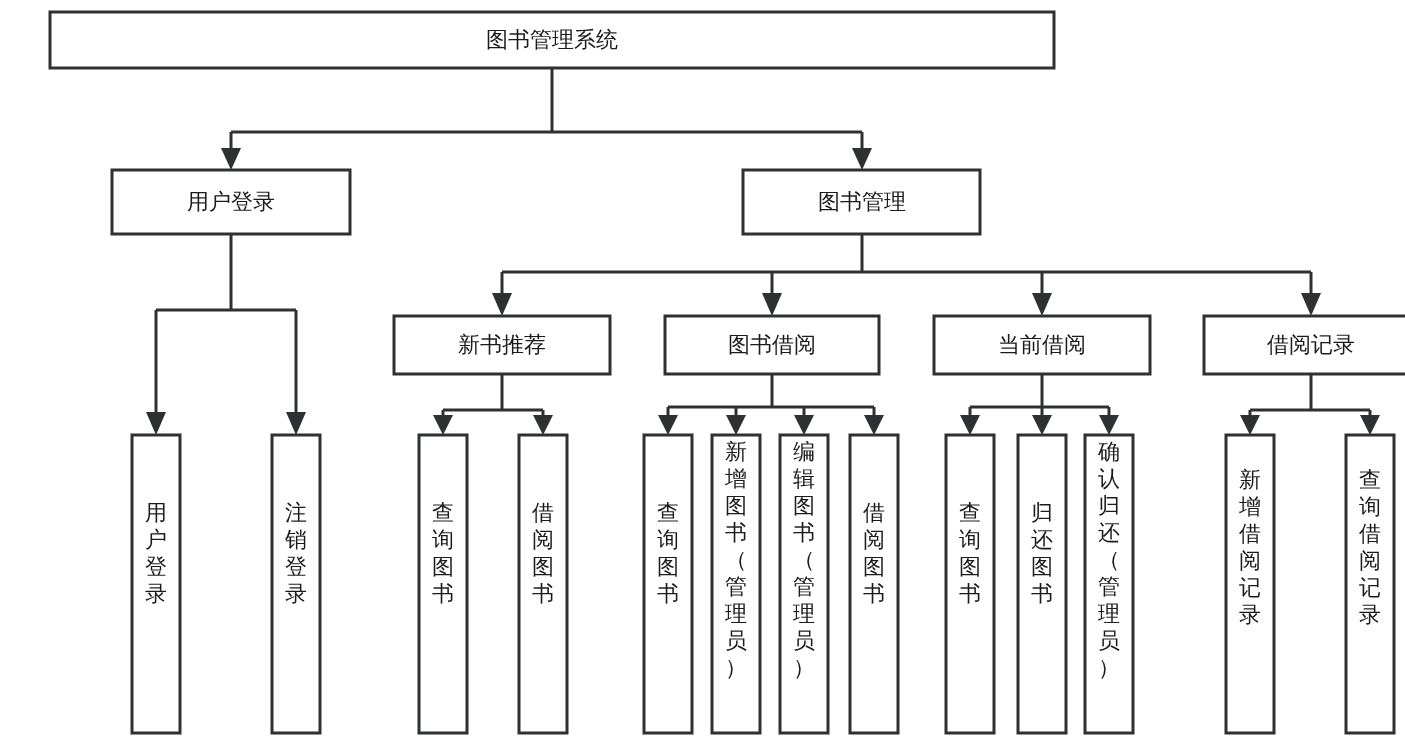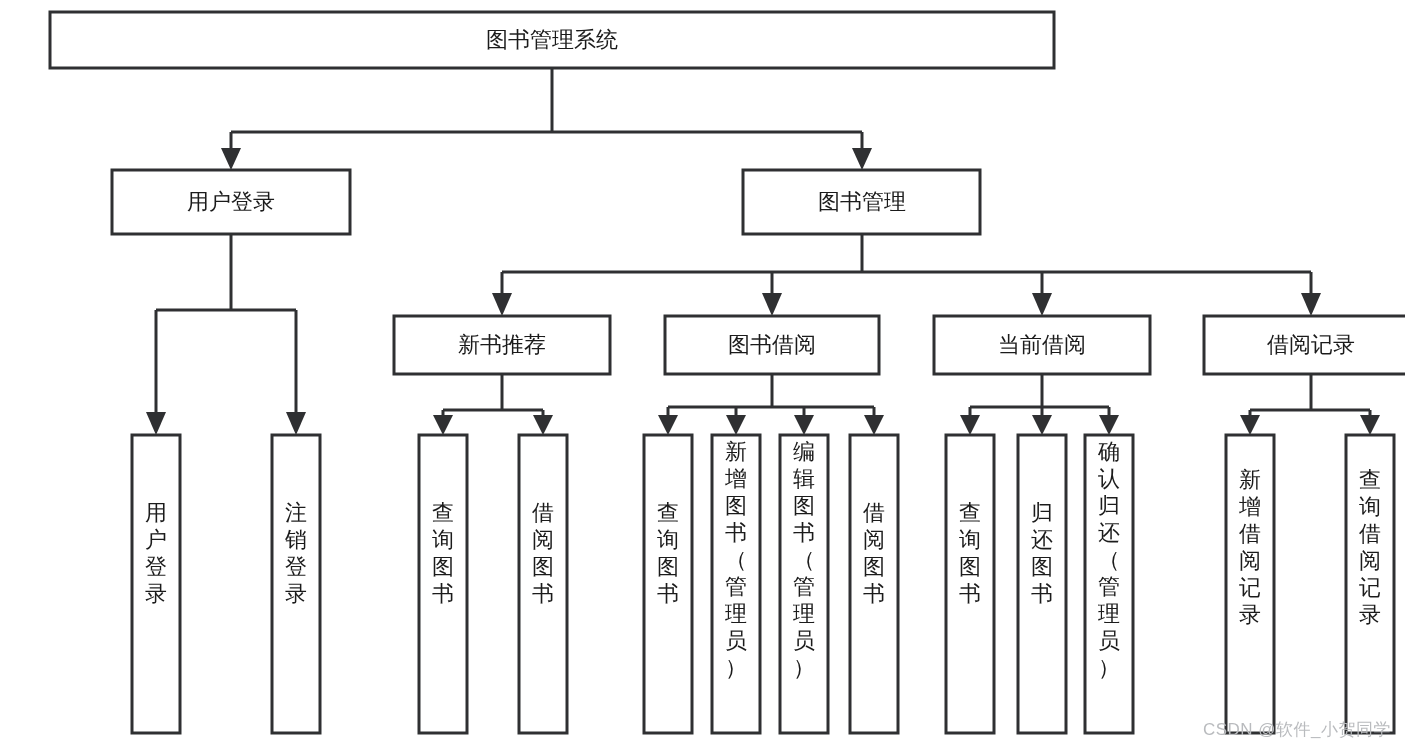--- a/index.html
+++ b/index.html
@@ -216,14 +216,13 @@
       <rect class="node-rect" x="1194" y="435" width="48" height="298"></rect>
       <text class="node-label-v" x="1218" y="487"><tspan x="1218" y="487">新</tspan><tspan x="1218" y="514">增</tspan><tspan x="1218" y="541">借</tspan><tspan x="1218" y="568">阅</tspan><tspan x="1218" y="595">记</tspan><tspan x="1218" y="622">录</tspan></text>
     </g>
     <g>
       <rect class="node-rect" x="1314" y="435" width="48" height="298"></rect>
       <text class="node-label-v" x="1338" y="487"><tspan x="1338" y="487">查</tspan><tspan x="1338" y="514">询</tspan><tspan x="1338" y="541">借</tspan><tspan x="1338" y="568">阅</tspan><tspan x="1338" y="595">记</tspan><tspan x="1338" y="622">录</tspan></text>
     </g>
 
   </svg>
 
-  <div class="watermark">CSDN @软件_小贺同学</div>
 </div>
 
 </body></html>

